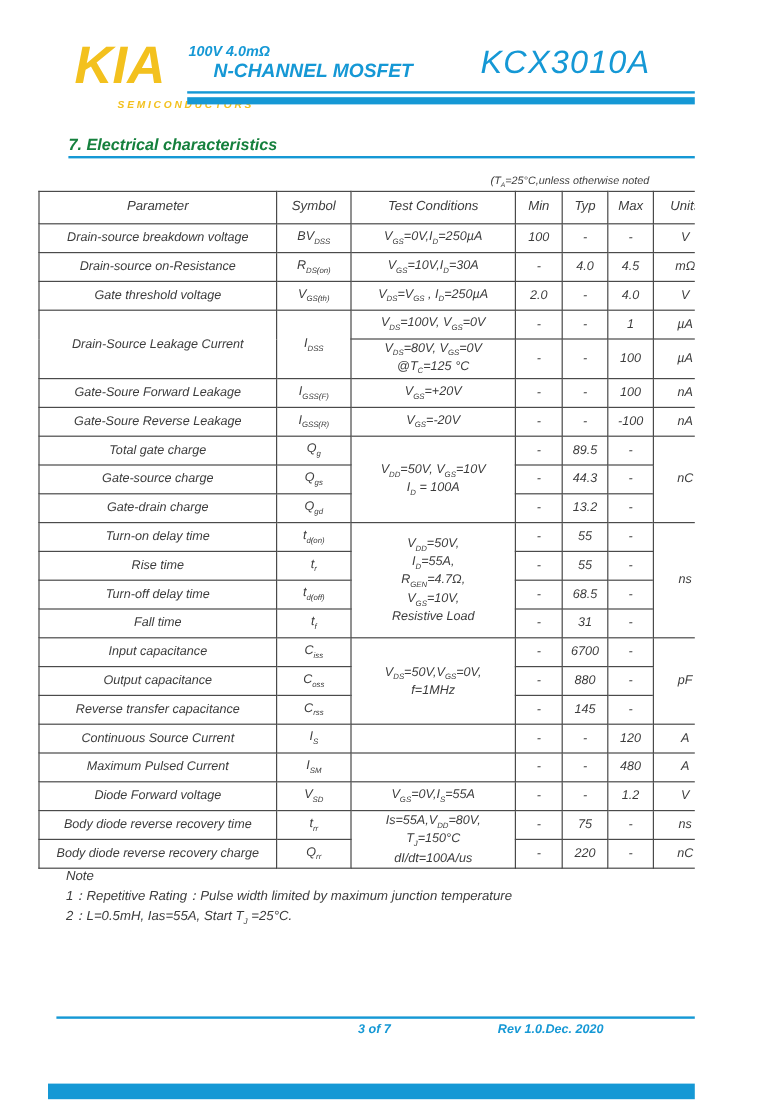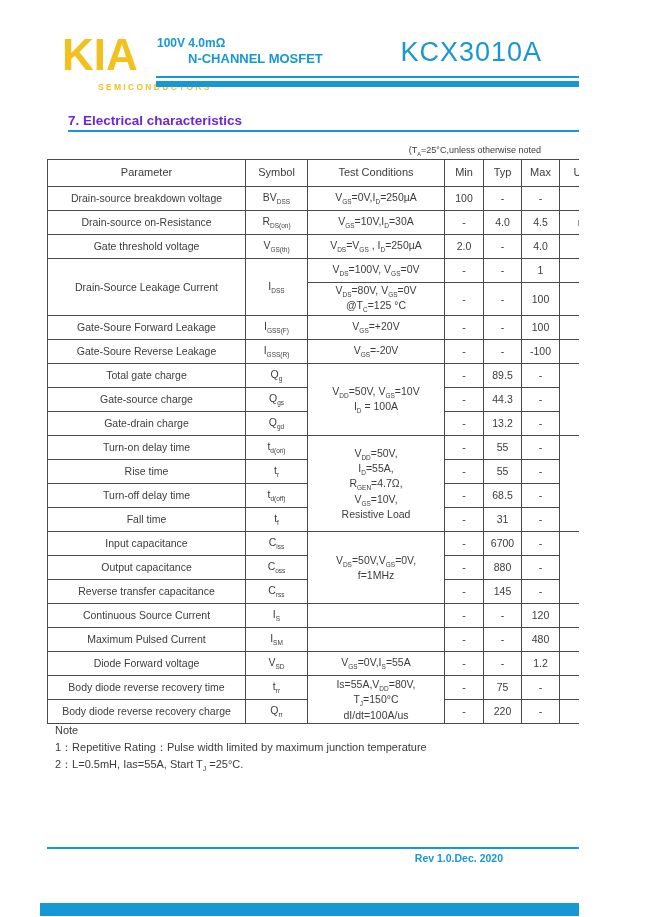--- a/index.html
+++ b/index.html
@@ -1,37 +1,37 @@
 <!DOCTYPE html>
 <html><head>
 <meta charset="utf-8">
 <style>
   html,body{margin:0;padding:0;background:#fff;}
   .page{position:relative;width:579px;height:917px;background:#ffffff;
-        font-family:"Liberation Sans",sans-serif;color:#3c3c3c;overflow:hidden;}
+        font-family:"Liberation Sans",sans-serif;color:#3c3c3c;overflow:hidden;font-style:italic;}
 
   
   .logo{position:absolute;left:62px;top:33px;font-size:44px;font-weight:bold;
         color:#f3c11e;line-height:1;letter-spacing:0px;}
   .logo-sub{position:absolute;left:58px;top:82px;font-size:8.5px;font-weight:bold;
         color:#f3c11e;letter-spacing:2.3px;padding-left:40px;}
   .spec1{position:absolute;left:157px;top:36px;font-size:12px;font-weight:bold;color:#1598d5;}
-  .spec2{position:absolute;left:160px;top:51px;font-size:13px;font-weight:bold;color:#1598d5;padding-left:28px;}
+  .spec2{position:absolute;left:150px;top:51px;font-size:16px;font-weight:bold;color:#1598d5;padding-left:28px;}
   .part{position:absolute;right:37px;top:37px;font-size:27px;color:#1598d5;letter-spacing:1px;}
   .hline-thin{position:absolute;left:156px;top:76px;width:456px;height:2px;background:#1598d5;}
   .hline-thick{position:absolute;left:156px;top:81px;width:456px;height:6px;background:#1598d5;}
 
   
-  .section-title{position:absolute;left:68px;top:113px;width:557px;
+  .section-title{position:absolute;left:57px;top:113px;width:557px;
         border-bottom:2px solid #1598d5;padding-bottom:2px;
-        font-size:13.5px;font-weight:bold;color:#6d28d9;}
+        font-size:13.5px;font-weight:bold;color:#15803d;}
   .cond-note{position:absolute;right:38px;top:145px;font-size:9px;color:#3c3c3c;}
 
   
-  table.spec{position:absolute;left:47px;top:159px;width:565px;
+  table.spec{position:absolute;left:32px;top:159px;width:565px;
         border-collapse:collapse;table-layout:fixed;font-size:10.5px;color:#3c3c3c;border-radius:10px;}
   table.spec th,table.spec td{border:1px solid #4a4a4a;text-align:center;
         padding:1px 2px;font-weight:normal;line-height:1.25;}
   table.spec th{height:24px;font-size:11px;}
   table.spec td{height:21px;}
   tr.tall td{height:27px;}
   td.param{text-align:left;padding-left:8px;}
   td.cond{white-space:pre-line;}
   sub{font-size:0.62em;}
 
@@ -274,16 +274,17 @@
   </tbody>
     </table>
 
   <div class="notes">
     <div>Note</div>
     <div>1：Repetitive Rating：Pulse width limited by maximum junction temperature</div>
     <div>2：L=0.5mH, Ias=55A, Start T<sub>J</sub> =25°C.</div>
   </div>
 
   <div class="footer-line"></div>
+  <div class="footer-page">3 of 7</div>
   <div class="footer-rev">Rev 1.0.Dec. 2020</div>
   <div class="bottom-bar"></div>
 
 </div>
 
 </body></html>

